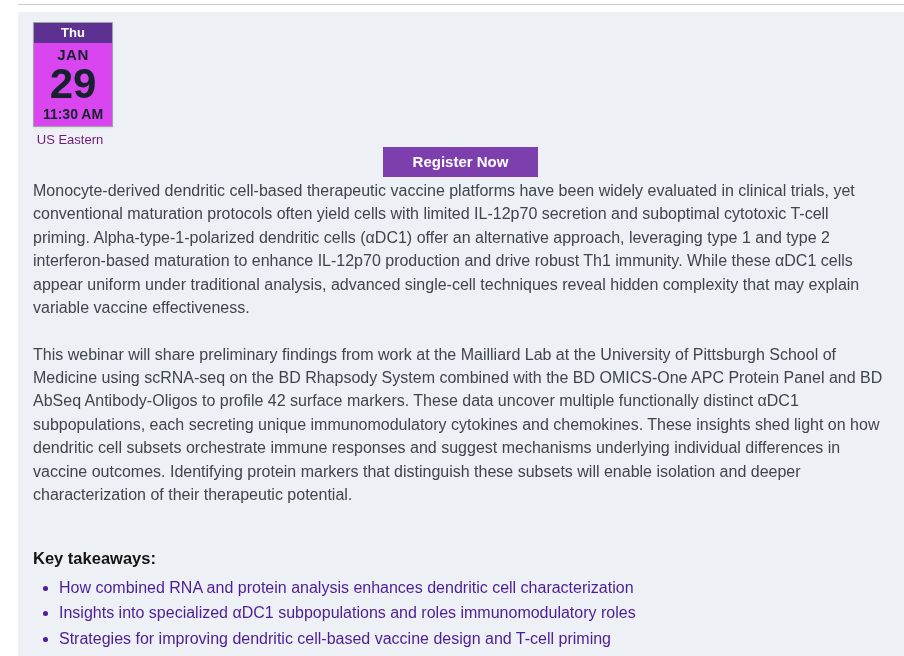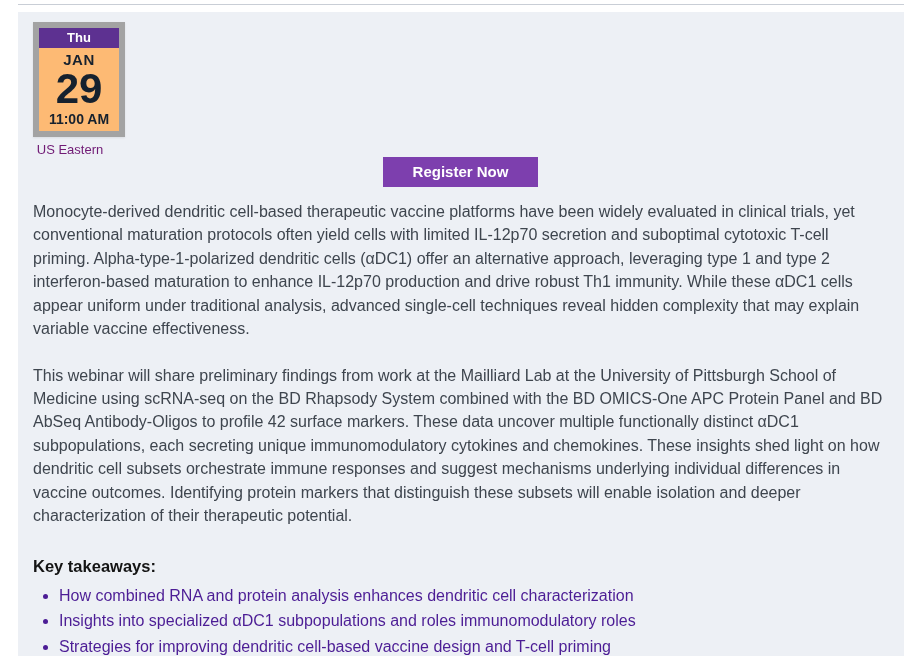--- a/index.html
+++ b/index.html
@@ -18,23 +18,23 @@
   .content {
     position: absolute;
     top: 12px; left: 18px; right: 0; bottom: 0;
     background: var(--bg, #edf0f5);
     padding: 10px 16px 0 15px;
   }
   
   .header-row { display: flex; align-items: flex-start; }
   .date-col { width: 78px; flex: 0 0 78px; }
   .date-badge {
-    width: 92px;
-    background: #fdba74;
-    border: 6px solid #a3a3a3;
+    width: 80px;
+    background: #d946ef;
+    border: 1px solid #a3a3a3;
     box-shadow: 0 1px 2px rgba(0,0,0,.08);
     text-align: center;
     overflow: hidden;
   }
   .badge-day {
     background: var(--badge-purple, #5d3191);
     color: #ffffff;
     font-weight: bold;
     font-size: 13px;
     padding: 2px 0 3px 0;
@@ -80,28 +80,28 @@
     font-size: 15px;
     border: none;
     padding: 6px 30px 7px 30px;
     cursor: pointer;
   }
   .body-text {
     color: #3e454e;
     font-size: 16px;
     line-height: 1.465;
     max-width: 862px;
-    margin-top: 13px;
+    margin-top: 2px;
   }
   .body-text + .body-text { margin-top: 23px; }
   .takeaways-heading {
     font-size: 16.5px;
     font-weight: bold;
     color: #141414;
-    margin-top: 29px;
+    margin-top: 42px;
   }
   .takeaways-list {
     margin: 7px 0 0 0;
     padding-left: 26px;
     color: #4c1d95;
     font-size: 16px;
     line-height: 1.62;
     list-style-type: disc;
   }
 </style>
@@ -112,21 +112,21 @@
 
 <div class="content">
 
   <div class="header-row">
 
     <div class="date-col">
       <div class="date-badge">
         <div class="badge-day">Thu</div>
         <div class="badge-month">JAN</div>
         <div class="badge-date">29</div>
-        <div class="badge-time">11:00 AM</div>
+        <div class="badge-time">11:30 AM</div>
       </div>
       <div class="timezone">US Eastern</div>
     </div>
 
 
   </div>
 
   <div class="register-wrap">
     <button class="register-btn">Register Now</button>
   </div>

